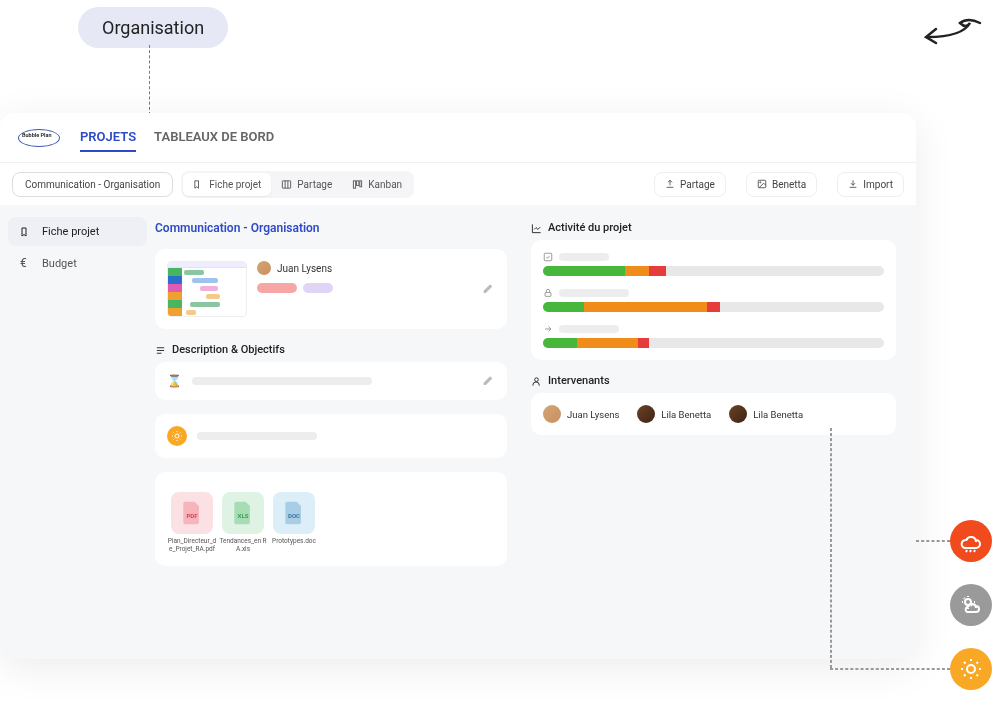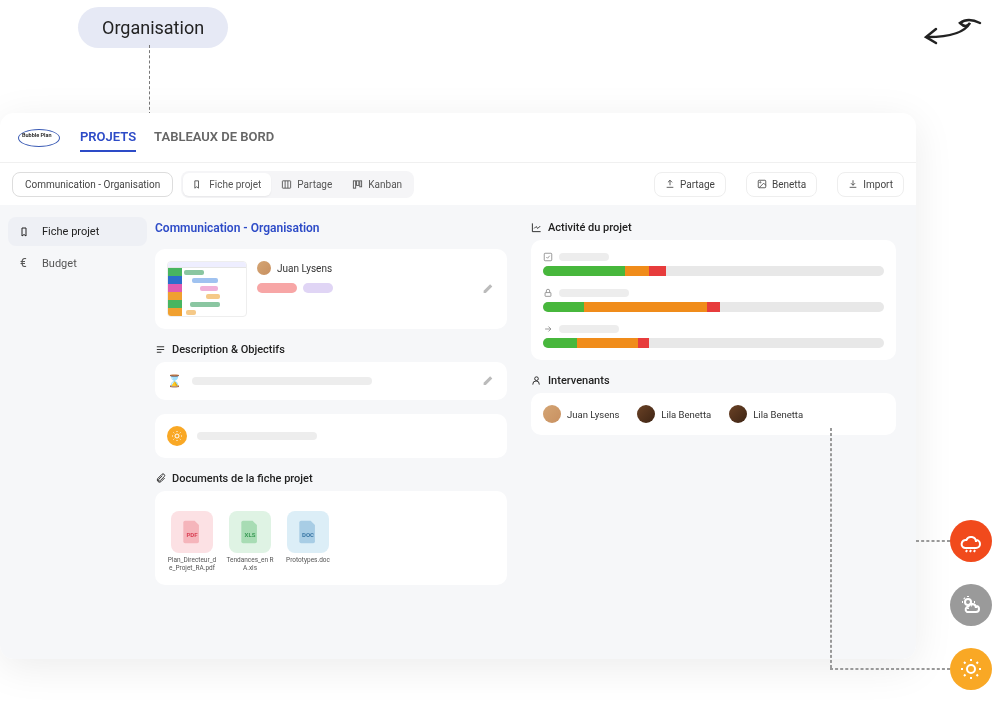--- a/index.html
+++ b/index.html
@@ -44,21 +44,21 @@
   .sidenav-item.active { background: #eef0f5; color: #222; }
   .sidenav-item svg { width: 12px; height: 12px; }
   
   .main-area { flex: 1; padding: 16px 20px 16px 0; display: flex; gap: 24px; overflow: hidden; }
   .col-left { width: 352px; display: flex; flex-direction: column; gap: 14px; }
   .col-right { flex: 1; display: flex; flex-direction: column; gap: 14px; }
   
   .proj-title { font-size: 12px; font-weight: 600; color: #2d4bc7; }
   
   .card { background: #fff; border-radius: 10px; padding: 12px; position: relative; }
-  .section-hdr { display: flex; align-items: center; gap: 6px; font-size: 11px; font-weight: 500; color: #222; margin-bottom: 6px; }
+  .section-hdr { display: flex; align-items: flex-end; gap: 6px; font-size: 11px; font-weight: 500; color: #222; margin-bottom: 6px; }
   .section-hdr svg { width: 11px; height: 11px; }
   .plus-btn { margin-left: auto; color: #888; cursor: pointer; font-size: 14px; }
   .pencil-btn { position: absolute; right: 12px; top: 50%; transform: translateY(-50%); color: #bbb; cursor: pointer; }
   
   .project-summary { display: flex; gap: 10px; }
   .gantt-thumb { width: 80px; height: 56px; border: 1px solid #eee; border-radius: 4px; overflow: hidden; background: #fff; position: relative; }
   .gantt-row { height: 8px; display: flex; align-items: center; }
   .gantt-label { width: 14px; height: 100%; }
   .gantt-bar { height: 5px; border-radius: 2px; margin-left: 2px; }
   .summary-text { display: flex; flex-direction: column; gap: 8px; }
@@ -67,21 +67,21 @@
   .pill-row { display: flex; gap: 6px; }
   .pill { height: 10px; border-radius: 5px; }
   .pill.red { width: 40px; background: #f7a6a6; }
   .pill.purple { width: 30px; background: #e0d5f5; }
   
   .placeholder-line { height: 8px; background: #ededed; border-radius: 4px; }
   .hourglass { font-size: 12px; color: #555; margin-right: 10px; }
   
   .suivi-dot { width: 20px; height: 20px; border-radius: 50%; background: #f9a825; display: flex; align-items: center; justify-content: center; color: #fff; font-size: 10px; margin-right: 10px; flex-shrink: 0; }
   
-  .docs-row { display: flex; gap: 8px; margin-top: 8px; }
+  .docs-row { display: flex; gap: 1px; margin-top: 8px; }
   .doc-item { width: 50px; text-align: center; }
   .doc-thumb { width: 42px; height: 42px; border-radius: 8px; margin: 0 auto 4px; display: flex; align-items: center; justify-content: center; }
   .doc-thumb.pdf { background: #fce1e4; }
   .doc-thumb.xls { background: #dff3e4; }
   .doc-thumb.doc { background: #dceef7; }
   .doc-thumb.png { background: #ece0f5; }
   .doc-name { font-size: 6.5px; color: #555; word-break: break-all; line-height: 1.2; }
   
   .activity-item { margin-bottom: 12px; }
   .activity-label-row { display: flex; align-items: center; gap: 6px; margin-bottom: 4px; }
@@ -277,26 +277,20 @@
                     <circle cx="12" cy="12" r="4"></circle>
                     <path d="M12 2v2M12 20v2M2 12h2M20 12h2M5 5l1.5 1.5M17.5 17.5L19 19M5 19l1.5-1.5M17.5 6.5L19 5"></path>
                   </svg>
               </div>
               <div class="placeholder-line" style="width:120px"></div>
             </div>
           </div>
         </div>
 
         <div>
-          <div class="section-hdr">
-            <svg viewBox="0 0 24 24" fill="none" stroke="currentColor" stroke-width="2">
-                <path d="M21 11l-8 8a5 5 0 01-7-7l9-9a3.5 3.5 0 015 5l-9 9a2 2 0 01-3-3l8-8"></path>
-              </svg>
-            <span>Documents de la fiche projet</span>
-          </div>
           <div class="card">
             <div class="docs-row">
               <div class="doc-item">
                 <div class="doc-thumb pdf">
                   <svg width="24" height="26" viewBox="0 0 24 30">
                       <path d="M4 2h11l5 5v19a2 2 0 01-2 2H4a2 2 0 01-2-2V4a2 2 0 012-2z" fill="#f5b5bb"></path>
                       <text x="12" y="21" font-size="7" font-weight="700" fill="#d94155" text-anchor="middle">PDF</text>
                     </svg>
                 </div>
                 <div class="doc-name">Plan_Directeur_de_Projet_RA.pdf</div>

